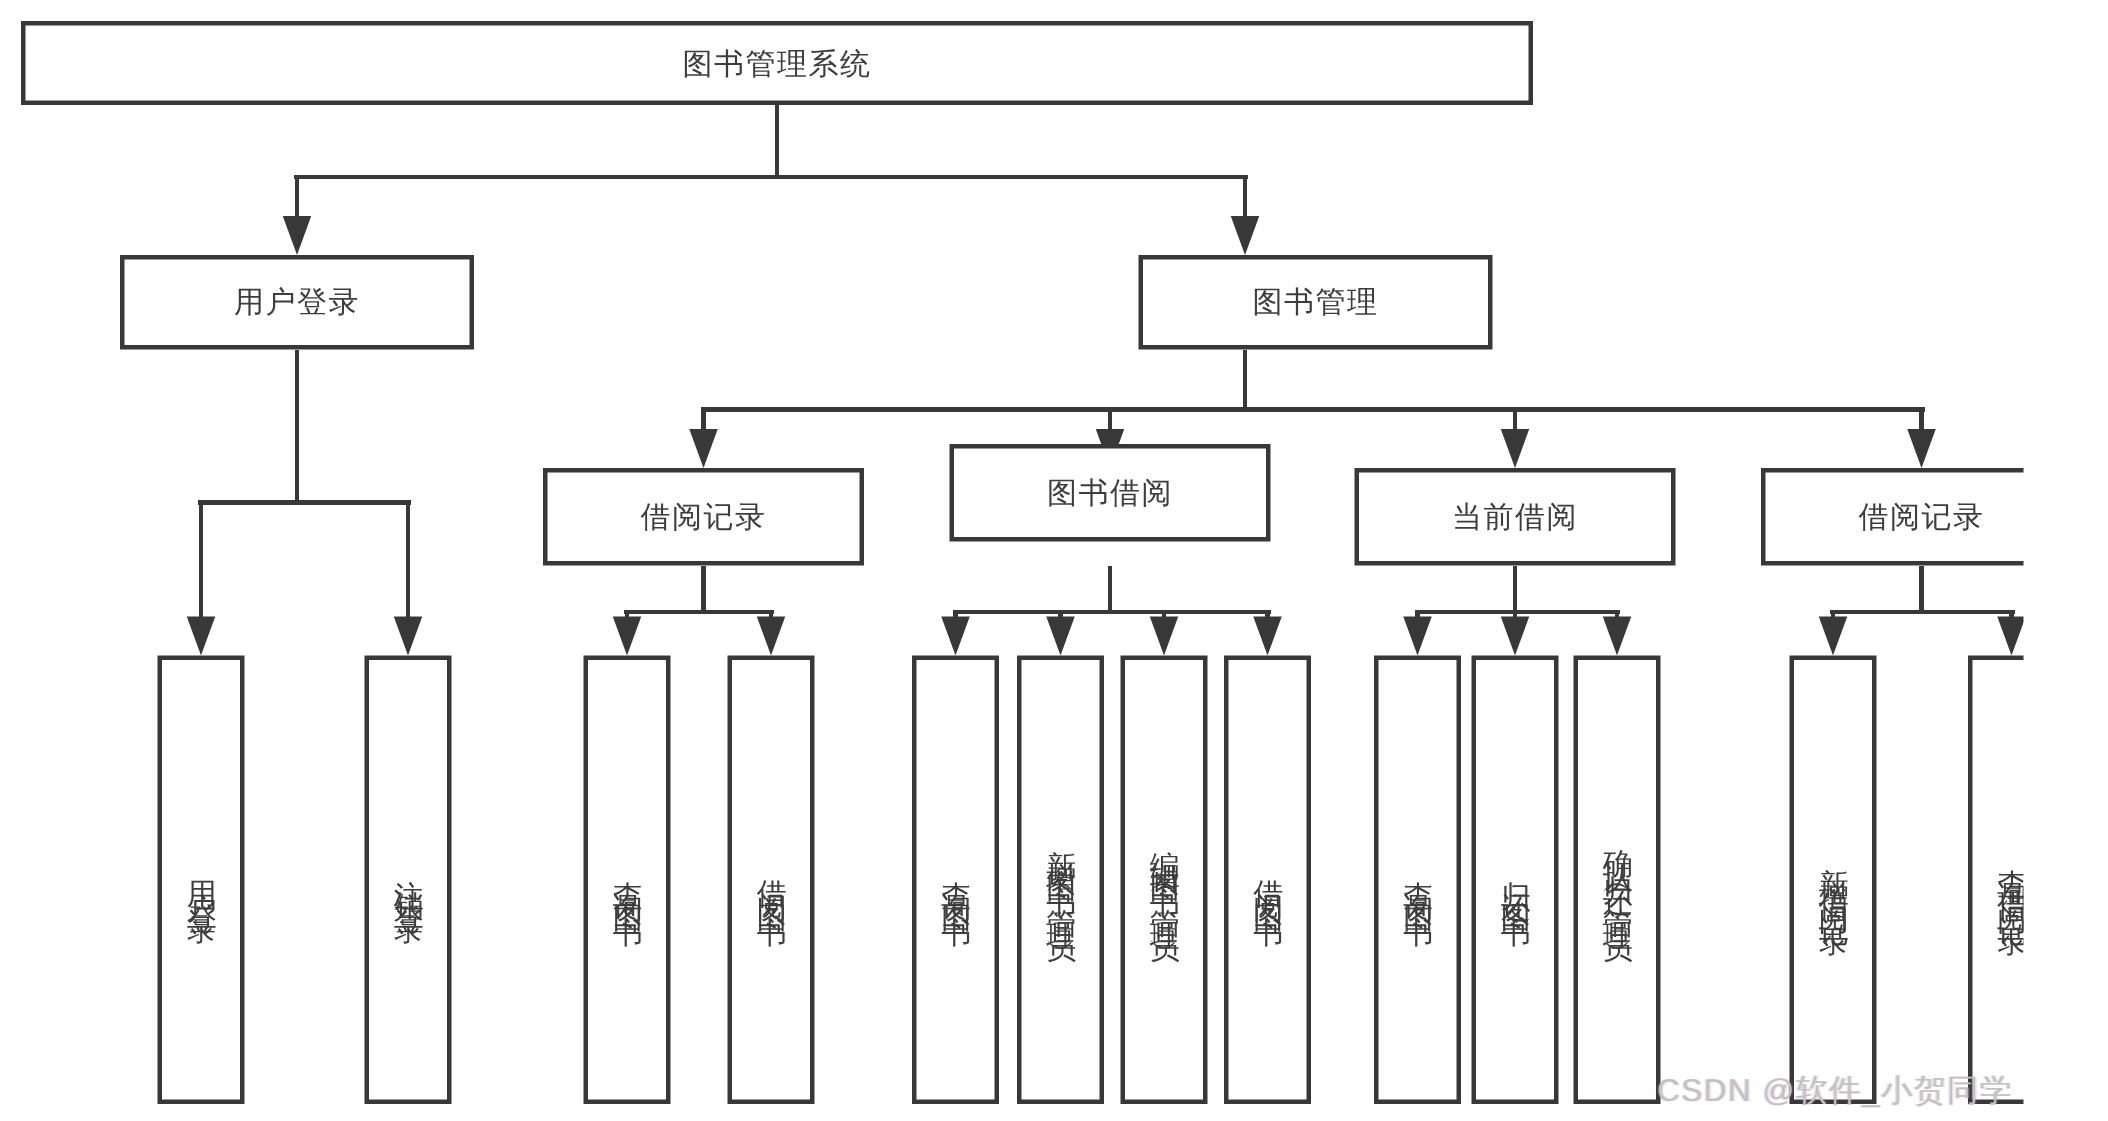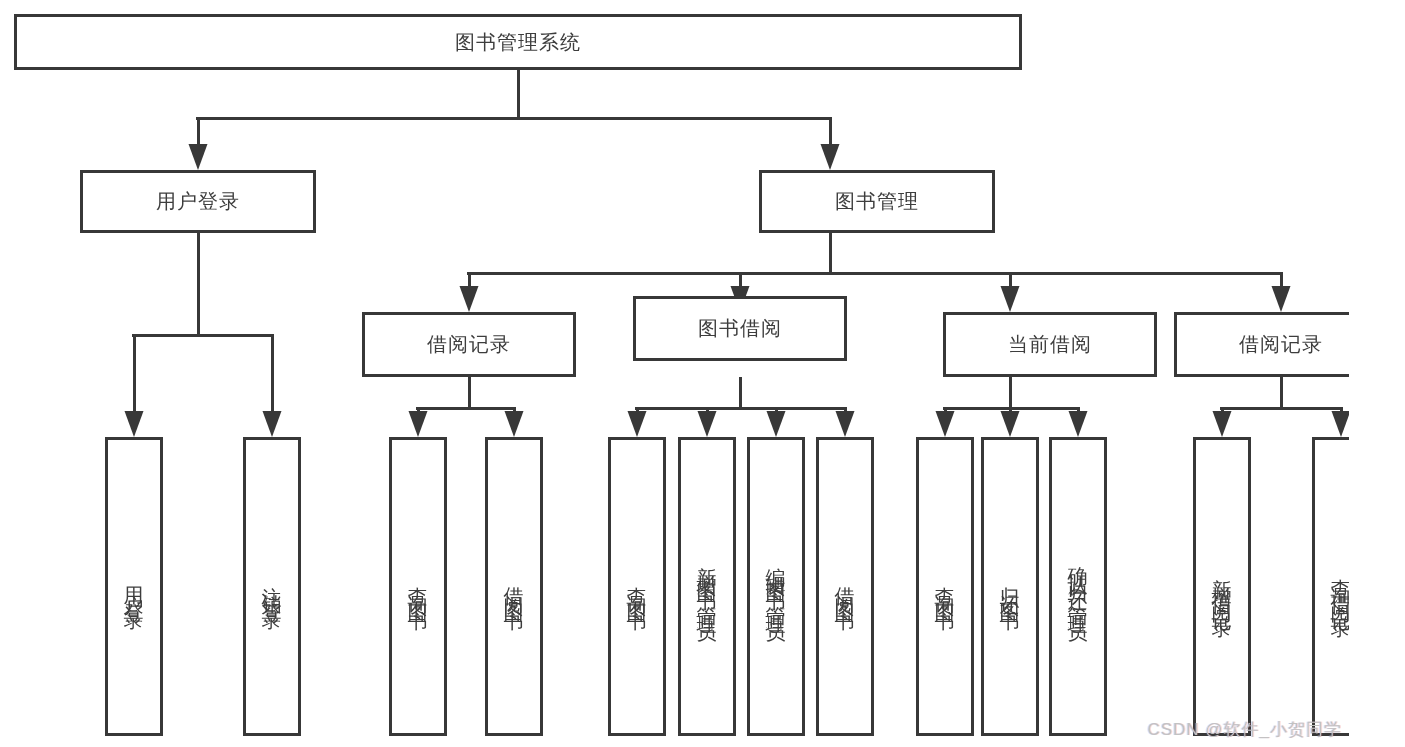--- a/index.html
+++ b/index.html
@@ -44,21 +44,21 @@
   .node.leaf .vtext {
     writing-mode: vertical-rl;
     text-orientation: mixed;
     letter-spacing: 8px;
     line-height: 1;
   }
   #watermark {
     position: absolute;
     right: 7px;
     bottom: 6px;
-    font-size: 17px;
+    font-size: 21px;
     color: var(--watermark);
     letter-spacing: 1px;
     z-index: 5;
     text-shadow: 1px 0 0 rgba(230,120,120,0.25), -1px 0 0 rgba(120,140,230,0.25);
     white-space: nowrap;
   }
 </style>
 </head>
 <body>
 
@@ -140,21 +140,21 @@
     </g>
   </svg>
 
   <div class="node" style="left:14px; top:14px; width:1008px; height:56px;">图书管理系统</div>
 
   <div class="node" style="left:80px; top:170px; width:236px; height:63px;">用户登录</div>
   <div class="node" style="left:712px; top:170px; width:236px; height:63px;margin-left:47px;">图书管理</div>
 
   <div class="node" style="left:362px; top:312px; width:214px; height:65px;">借阅记录</div>
   <div class="node" style="left:633px; top:296px; width:214px; height:65px;">图书借阅</div>
-  <div class="node" style="left:903px; top:312px; width:214px; height:65px;margin-left:40px;">当前借阅</div>
+  <div class="node" style="left:903px; top:312px; width:214px; height:65px;">当前借阅</div>
   <div class="node" style="left:1174px; top:312px; width:214px; height:65px;">借阅记录</div>
 
   <div class="node leaf" style="left:105px; top:437px; width:58px; height:299px;">
     <span class="vtext">用户登录</span>
   </div>
   <div class="node leaf" style="left:243px; top:437px; width:58px; height:299px;">
     <span class="vtext">注销登录</span>
   </div>
 
   <div class="node leaf" style="left:389px; top:437px; width:58px; height:299px;">

